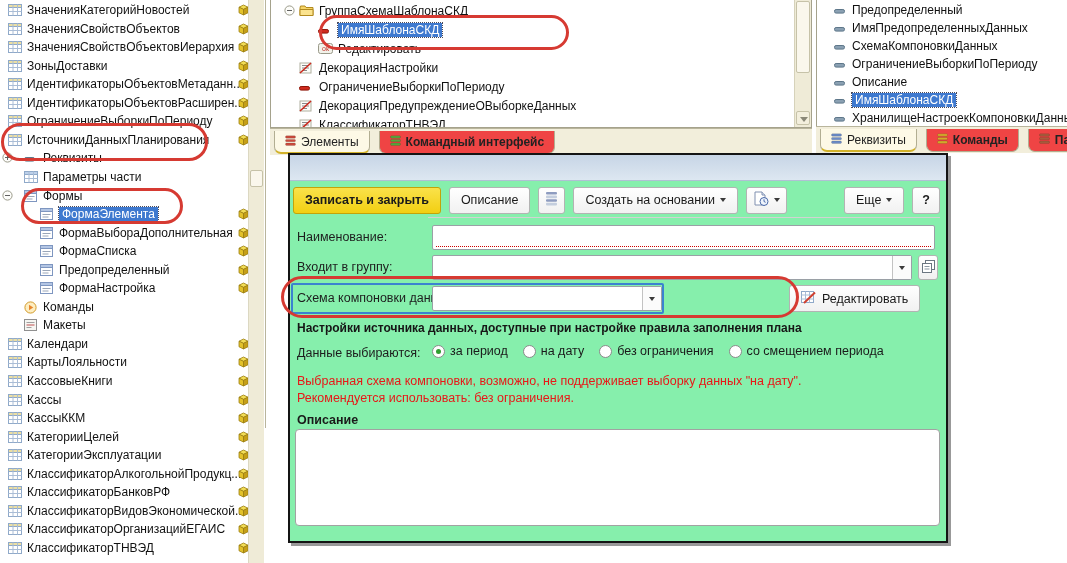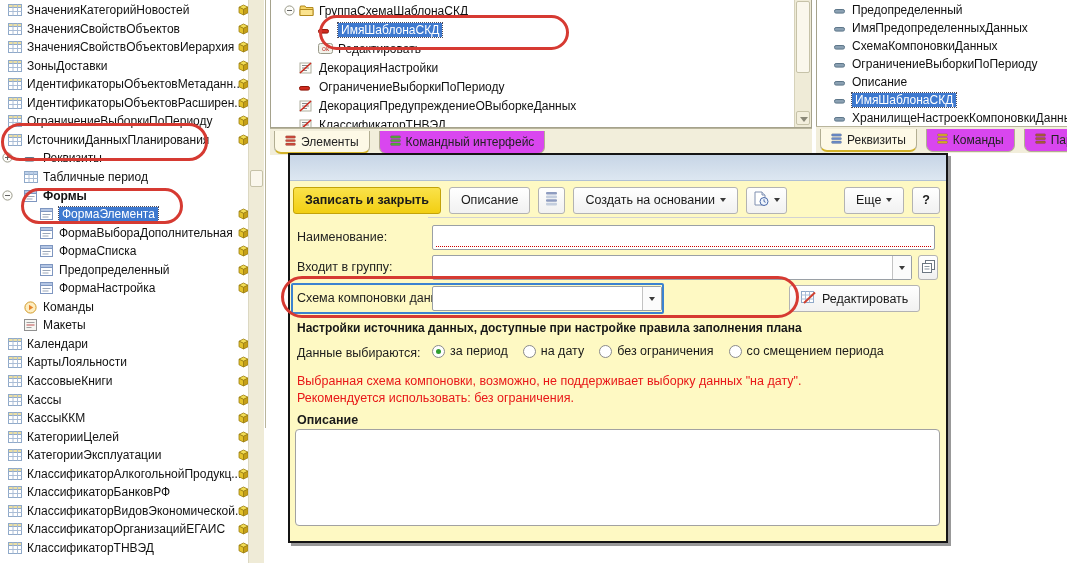--- a/index.html
+++ b/index.html
@@ -33,29 +33,29 @@
     background:#faf7ec; border:1px solid #c6c2a8; border-radius:2px; }
   .mid-scroll .down { position:absolute; left:1px; bottom:2px; width:14px; height:14px;
     background:#f3efdd; border:1px solid #c6c2a8; border-radius:2px; }
   .mid-scroll .down:after { content:""; position:absolute; left:3px; top:5px;
     border-left:4px solid transparent; border-right:4px solid transparent; border-top:5px solid #8a8878; }
 
   .tabstrip { position:absolute; background:#f2eedb; display:flex; gap:9px; padding:2px 4px 0 4px; }
   .mid-tabs { left:270px; top:128px; width:542px; height:27px; border-top:1px solid #b9b59c; }
   .right-tabs { left:816px; top:126px; width:251px; height:27px; border-top:1px solid #b9b59c; }
   .tab { display:flex; align-items:center; gap:5px; height:23px; padding:0 10px;
-    background:#d946ef; border:1px solid #b2ae92; border-top:none; border-radius:0 0 7px 7px;
-    font-size:12px; color:#222; cursor:default; }
+    background:#ef4444; border:1px solid #b2ae92; border-top:none; border-radius:0 0 7px 7px;
+    font-size:12px; color:#222; cursor:default;font-weight:bold; }
   .tab.active { background:#fdf9e6; border-bottom:2px solid #d2b22a; font-weight:normal; }
 
   
   .right-panel { left:816px; top:0; width:251px; height:126px; border-left:1px solid #a5a28c; overflow:hidden; }
 
   
-  .form-panel { left:288px; top:153px; width:660px; height:390px; background:#fef9c3;
+  .form-panel { left:288px; top:153px; width:660px; height:390px; background:#86efac;
     border:2px solid #141414; box-shadow:3px 3px 0 rgba(70,70,70,.55); }
   .titlebar { position:absolute; left:0; top:0; right:0; height:26px;
     background:linear-gradient(#c7d5e6,#dde7f1); border-bottom:1px solid #b0c0d4; }
   .toolbar { position:absolute; left:3px; top:31px; right:6px; height:28px; display:flex; gap:8px; align-items:center; }
   .btn { height:27px; display:inline-flex; align-items:center; gap:5px; padding:0 11px;
     background:linear-gradient(#ffffff,#f1f1f1); border:1px solid #b3b3b3; border-radius:3px;
     font-size:12.5px; color:#1a1a1a; cursor:default; }
   .btn.primary { background:linear-gradient(#fae24a,#f2cf12); border-color:#c3a309; font-weight:bold; }
   .btn.iconbtn { padding:0 6px; }
   .btn.more { margin-left:auto; }
@@ -231,23 +231,23 @@
           <span class="tlabel " style="left:43px">Реквизиты</span>
         </div>
         <div class="trow" style="top: 168.95px;">
           <span class="ticon" style="left:24px"><svg width="14" height="12">
               <rect x="0.5" y="0.5" width="13" height="11" fill="#fff" stroke="#8fa9c9"></rect>
               <rect x="0.5" y="0.5" width="13" height="3" fill="#bcd0ea" stroke="#8fa9c9"></rect>
               <line x1="5" y1="0.5" x2="5" y2="11.5" stroke="#aabdd6"></line>
               <line x1="9.5" y1="0.5" x2="9.5" y2="11.5" stroke="#aabdd6"></line>
               <line x1="0.5" y1="7.5" x2="13.5" y2="7.5" stroke="#aabdd6"></line>
             </svg></span>
-          <span class="tlabel " style="left:43px">Табличные период</span>
-        </div>
-        <div class="trow" style="top: 187.5px; font-weight: bold;">
+          <span class="tlabel " style="left:43px">Параметры части</span>
+        </div>
+        <div class="trow" style="top: 187.5px;">
           <span class="texp" style="left:2px"><svg width="11" height="11">
               <circle cx="5.5" cy="5.5" r="4.6" fill="#fdfdfa" stroke="#9a9a8a"></circle>
               <line x1="3" y1="5.5" x2="8" y2="5.5" stroke="#606060"></line>
             </svg></span>
           <span class="ticon" style="left:24px"><svg width="13" height="12">
               <rect x="0.5" y="0.5" width="12" height="11" fill="#fff" stroke="#7e96c0"></rect>
               <rect x="0.5" y="0.5" width="12" height="3" fill="#b4c6e4" stroke="#7e96c0"></rect>
               <line x1="2.5" y1="6.5" x2="10.5" y2="6.5" stroke="#9aa6b8"></line>
               <line x1="2.5" y1="9" x2="8.5" y2="9" stroke="#9aa6b8"></line>
             </svg></span>

